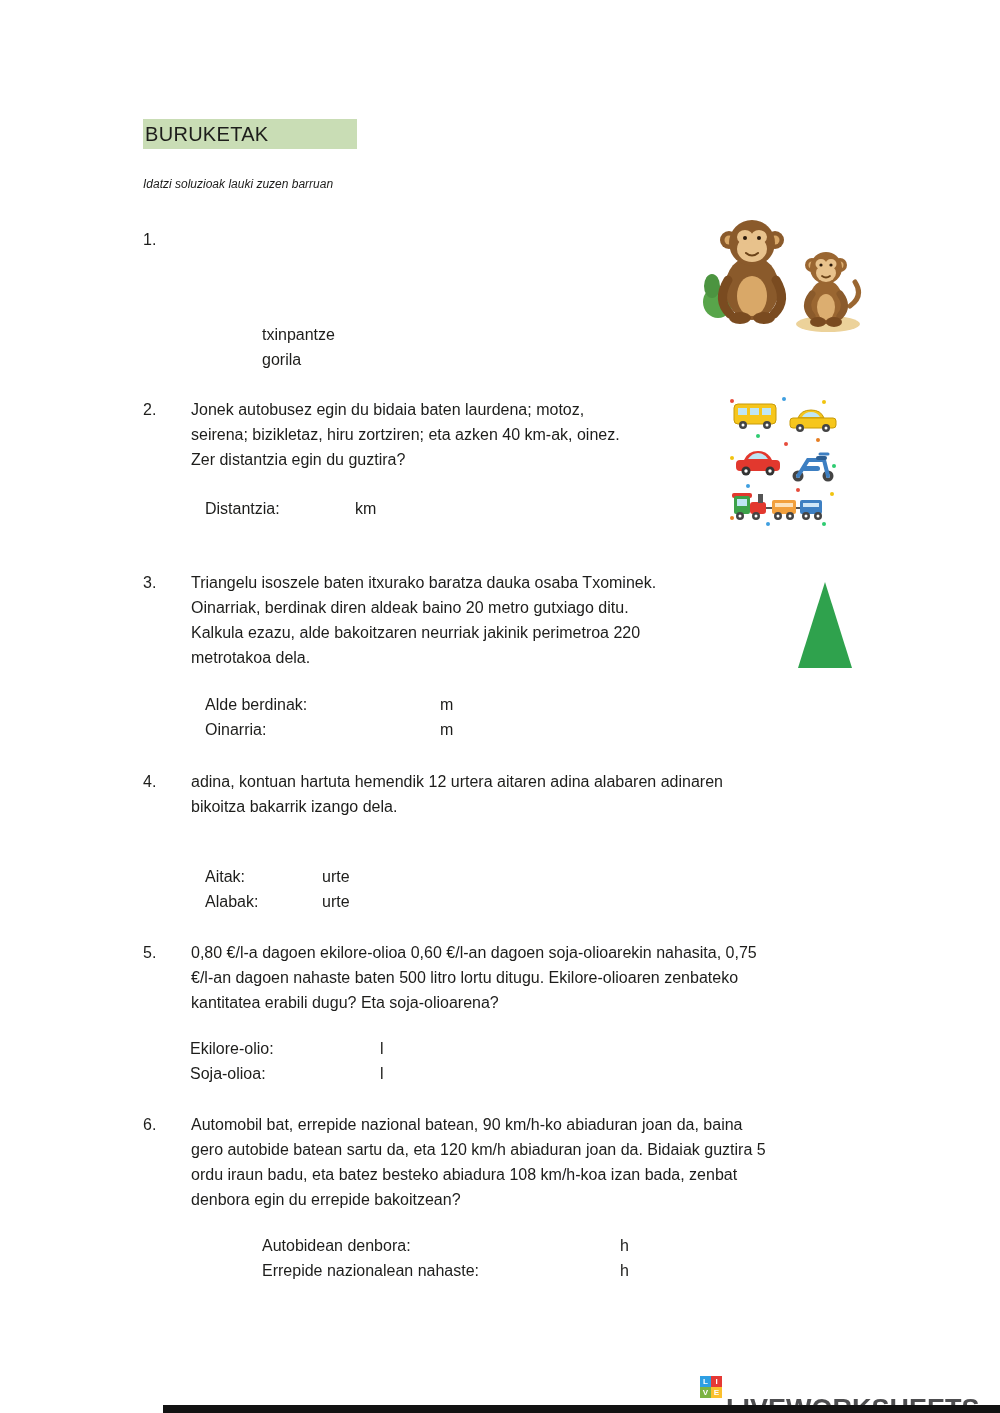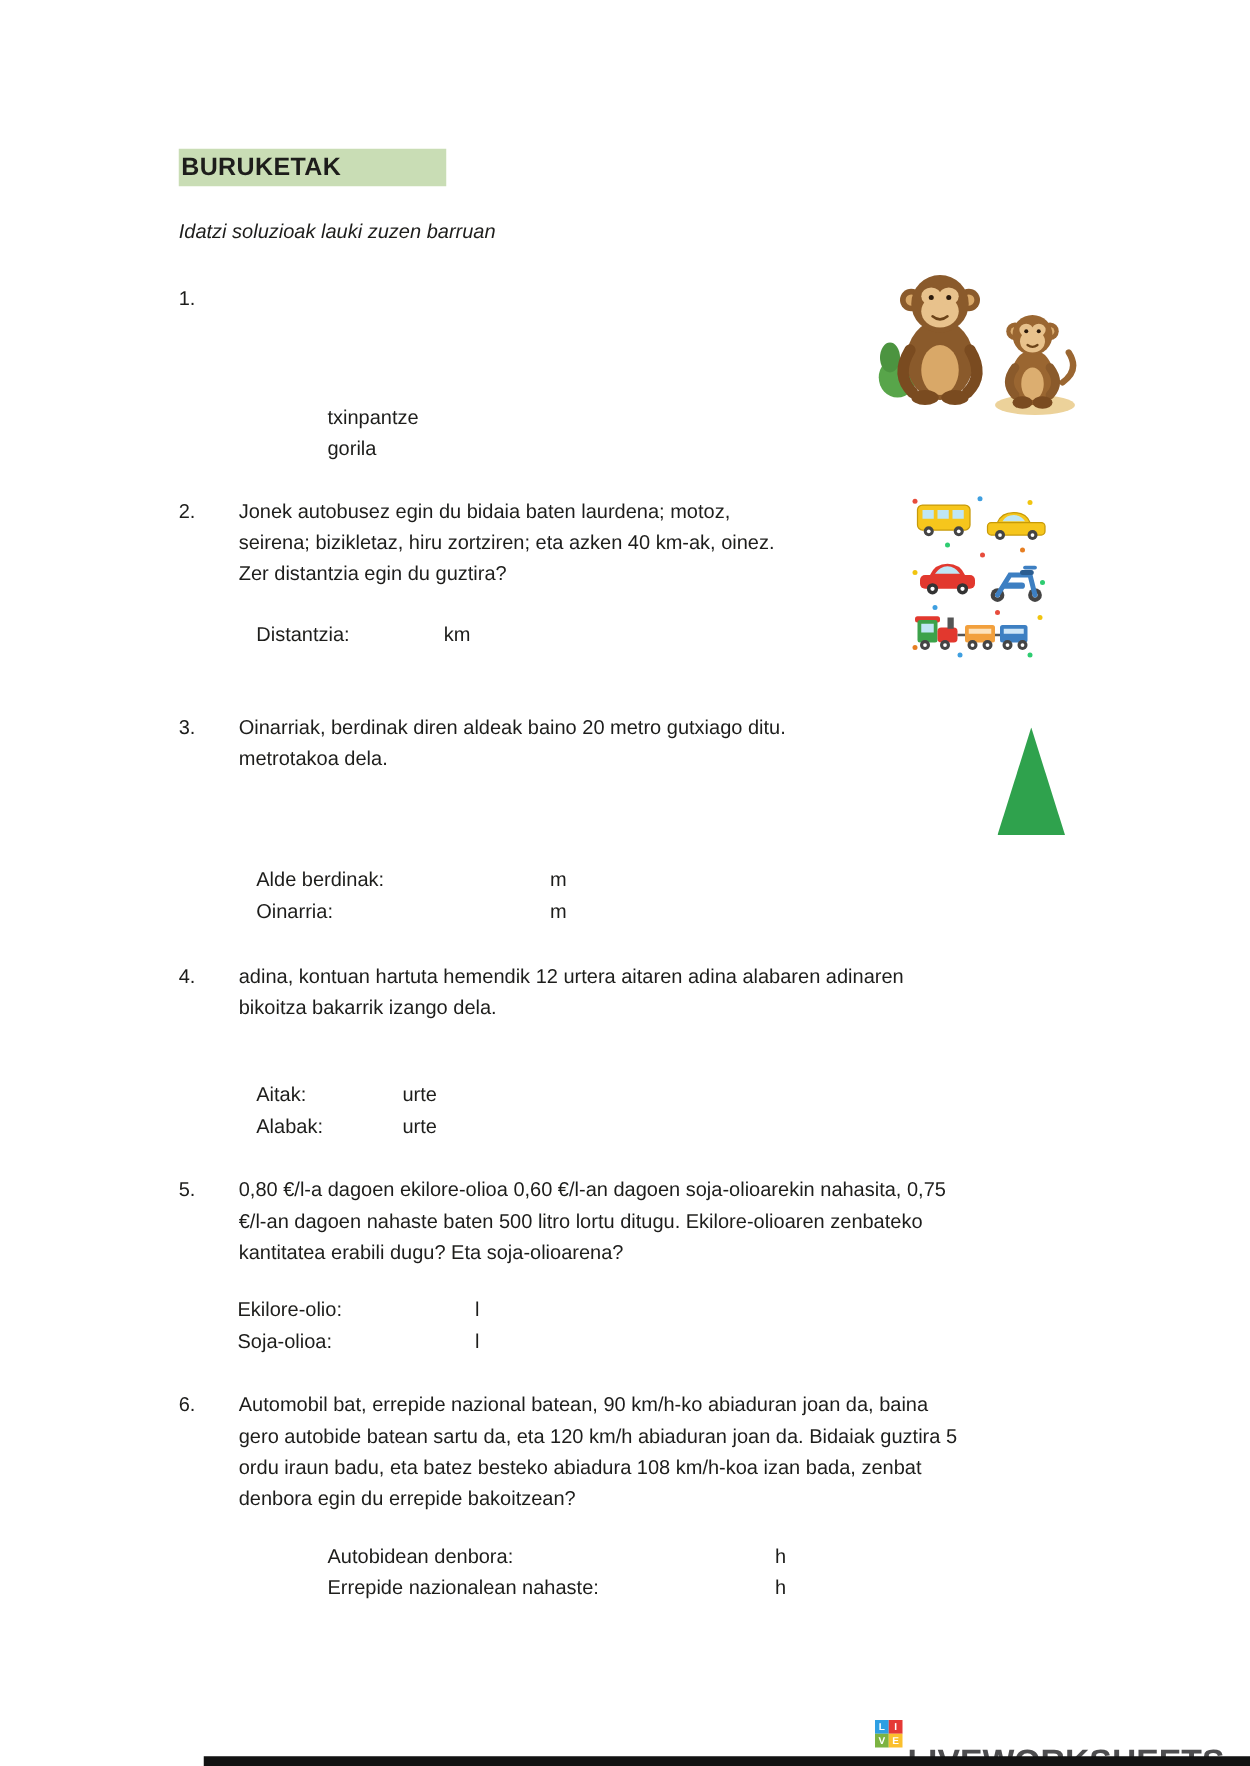--- a/index.html
+++ b/index.html
@@ -12,25 +12,25 @@
     overflow:hidden;
     margin:0 auto;
   }
   .title-highlight{
     position:absolute;left:143px;top:119px;
     width:214px;height:30px;
     background:#c9ddb5;
     display:flex;align-items:center;
   }
   .title-text{
-    font-size:20px;font-weight:bold;letter-spacing:0.3px;padding-left:2px;
+    font-size:20px;font-weight:normal;letter-spacing:0.3px;padding-left:2px;
   }
   .subtitle{
     position:absolute;left:143px;top:177px;
-    font-size:16px;font-style:italic;white-space:nowrap;
+    font-size:12px;font-style:italic;white-space:nowrap;
   }
   .problem{
     position:absolute;left:143px;display:flex;
     font-size:16px;line-height:25px;
   }
   .pnum{width:48px;flex:none;}
   .plines .line{white-space:nowrap;}
   .answer-line{
     position:absolute;height:25px;
     font-size:16px;line-height:25px;
@@ -220,21 +220,23 @@
       <circle cx="78" cy="120" r="4" fill="#444"></circle>
         <circle cx="78" cy="120" r="1.5" fill="#fff"></circle>
       <circle cx="90" cy="120" r="4" fill="#444"></circle>
         <circle cx="90" cy="120" r="1.5" fill="#fff"></circle>
     </svg>
   </div>
 
   <div class="problem" style="top:570px;">
     <div class="pnum">3.</div>
     <div class="plines">
+      <div class="line">Triangelu isoszele baten itxurako baratza dauka osaba Txominek.</div>
       <div class="line">Oinarriak, berdinak diren aldeak baino 20 metro gutxiago ditu.</div>
+      <div class="line">Kalkula ezazu, alde bakoitzaren neurriak jakinik perimetroa 220</div>
       <div class="line">metrotakoa dela.</div>
     </div>
   </div>
   <div class="answer-line" style="left:205px;top:692px;">
     <span class="answer-label">Alde berdinak:</span>
     <span class="answer-input" style="left:110px;width:115px;"></span>
     <span class="answer-unit" style="left:235px;">m</span>
   </div>
   <div class="answer-line" style="left:205px;top:717px;">
     <span class="answer-label">Oinarria:</span>

